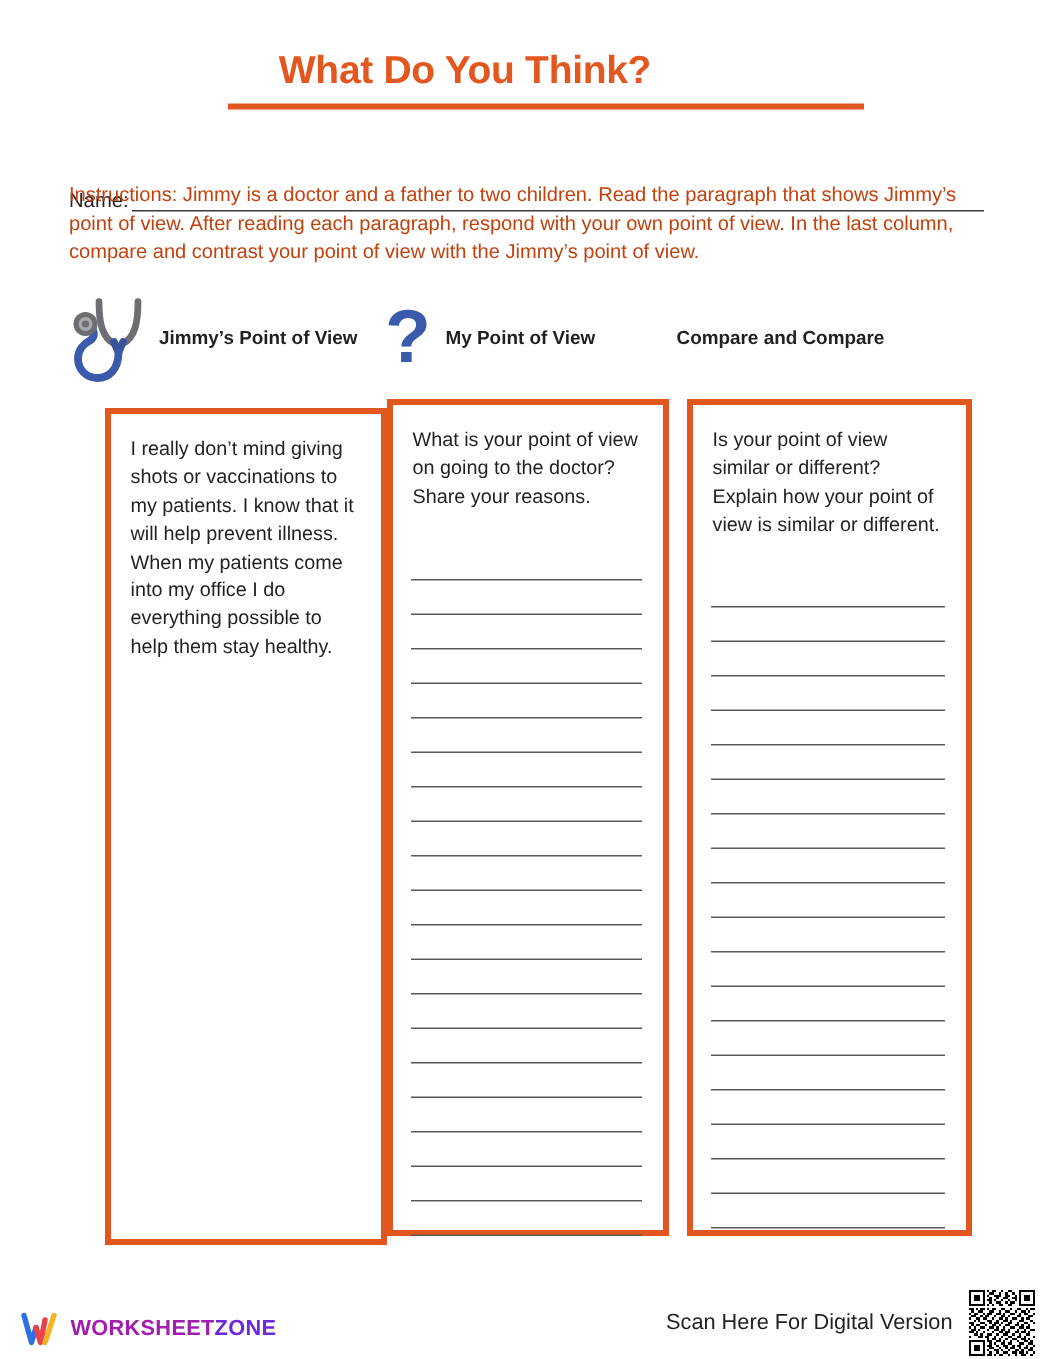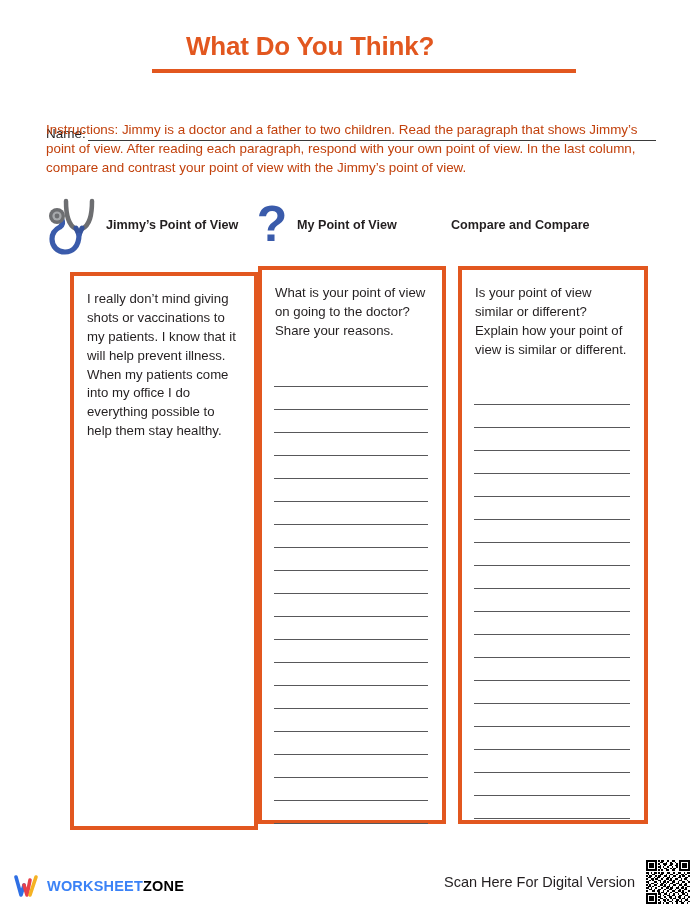--- a/index.html
+++ b/index.html
@@ -158,22 +158,22 @@
     display: flex;
     align-items: center;
     gap: 7px;
   }
   .logo-mark { width: 26px; height: 24px; }
   .logo-text {
     font-size: 14.5px;
     font-weight: bold;
     letter-spacing: 0.2px;
   }
-  .logo-text .w { color: #3b82f6; }
-  .logo-text .z { color: #000000; }
+  .logo-text .w { color: #a21caf; }
+  .logo-text .z { color: #6d28d9; }
 
   .scan-row {
     position: absolute;
     right: 10px;
     top: 860px;
     display: flex;
     align-items: center;
     gap: 11px;
   }
   .scan-label {

